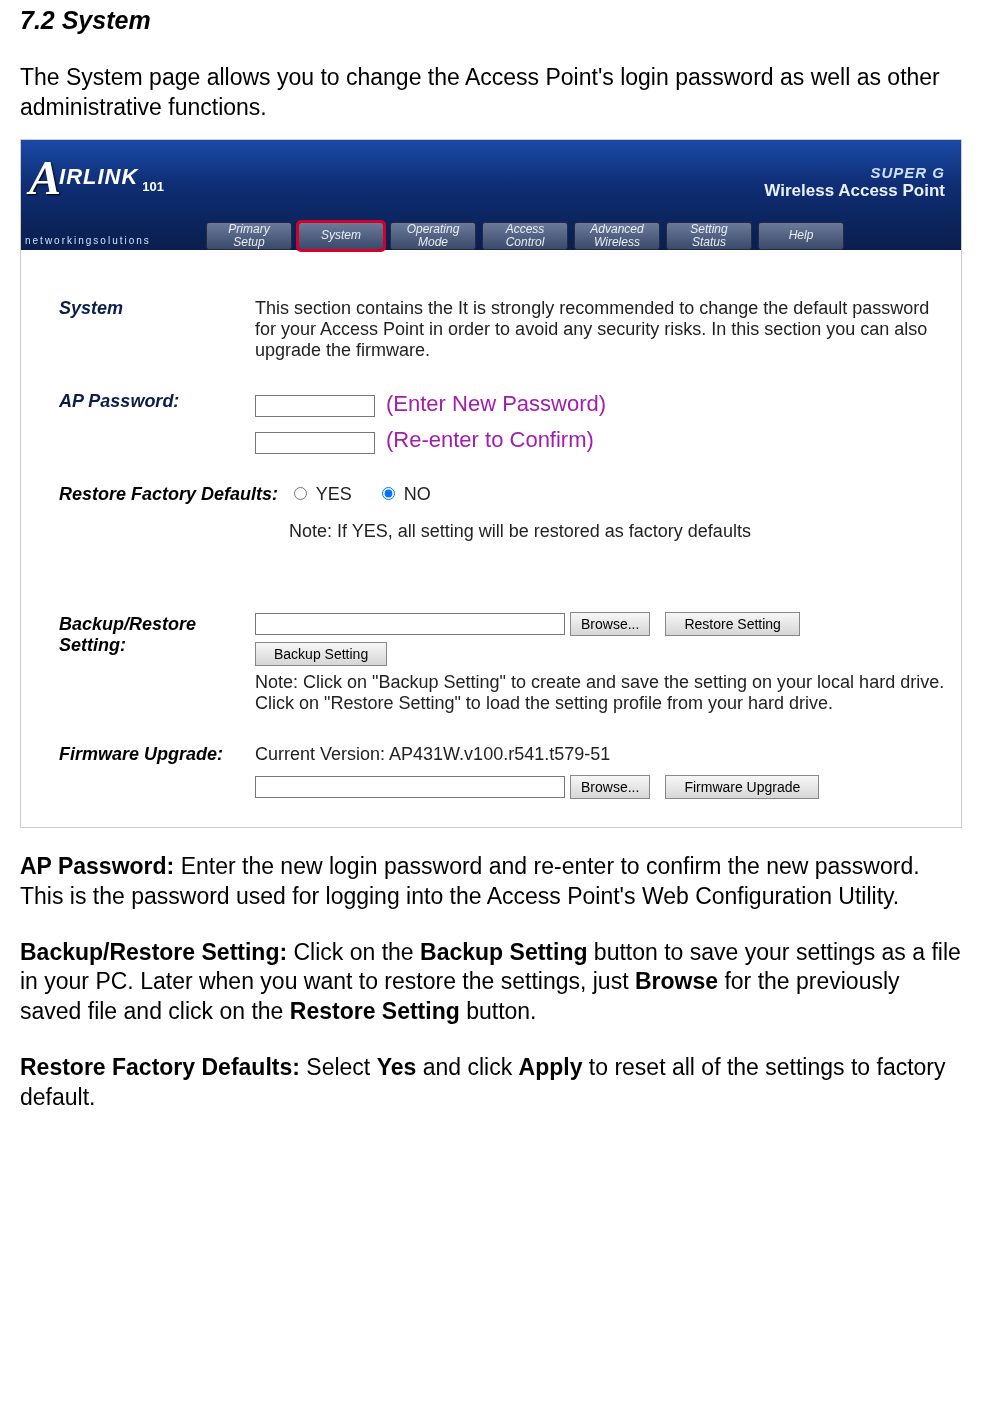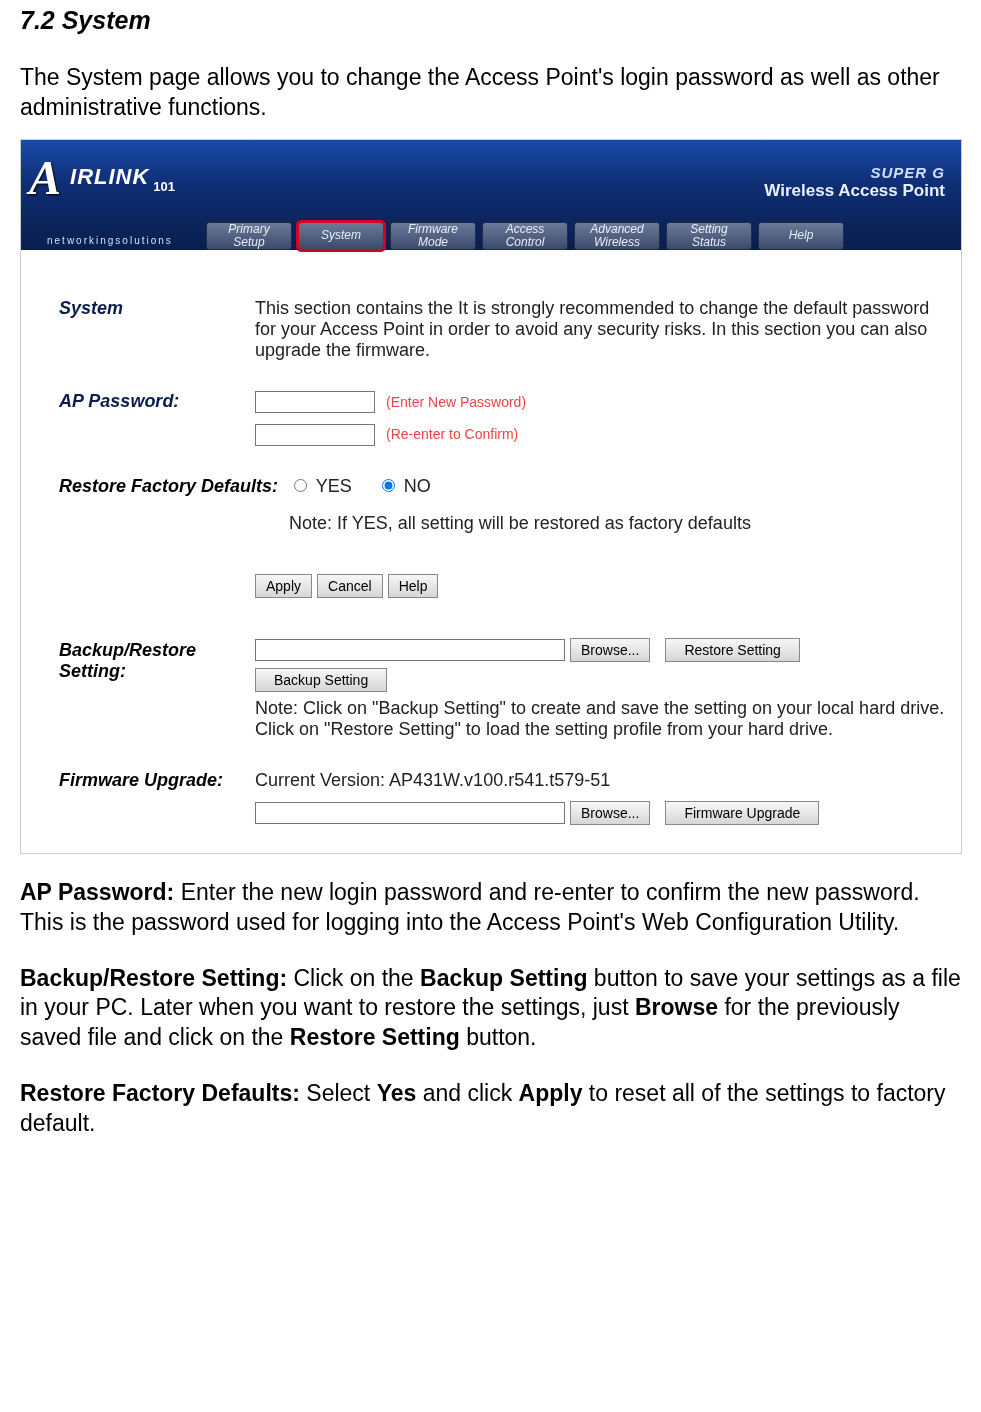--- a/index.html
+++ b/index.html
@@ -51,33 +51,33 @@
     font-style: italic;
     color: #fff;
     text-shadow: 1px 1px 2px #000;
     margin-right: -4px;
   }
   .logo .irlink {
     font-size: 22px;
     font-weight: bold;
     font-style: italic;
     color: #fff;
-    margin-left: 13px;
+    margin-left: 2px;
     letter-spacing: 1px;
   }
   .logo .num {
     font-size: 13px;
     color: #fff;
     font-weight: bold;
     margin-left: 4px;
     margin-top: 18px;
   }
   .ns {
     position: absolute;
-    left: 26px;
+    left: 4px;
     bottom: 4px;
     font-size: 10px;
     letter-spacing: 2px;
     color: #cfe0ff;
   }
   .tagline {
     position: absolute;
     right: 16px;
     top: 24px;
     text-align: right;
@@ -157,22 +157,22 @@
     box-sizing: border-box;
   }
   .wideinput {
     border: 1px solid #777;
     background: #fff;
     height: 22px;
     width: 310px;
     box-sizing: border-box;
   }
   .paren {
-    font-size: 14px;
-    color: #ef4444;
+    font-size: 22px;
+    color: #a21caf;
     margin-left: 6px;
   }
   .radio {
     margin-right: 4px;
   }
   .btn {
     background: linear-gradient(to bottom, #f7f7f7 0%, #d6d6d6 100%);
     border: 1px solid #888;
     font-size: 14px;
     padding: 3px 10px;
@@ -222,21 +222,21 @@
       </div>
       <div class="ns">networkingsolutions</div>
       <div class="tagline">
         <div class="superg">SUPER G</div>
         <div class="wap">Wireless Access Point</div>
       </div>
       <div class="nav">
         <div class="tab">Primary
 Setup</div>
         <div class="tab active">System</div>
-        <div class="tab">Firmware
+        <div class="tab">Operating
 Mode</div>
         <div class="tab">Access
 Control</div>
         <div class="tab">Advanced
 Wireless</div>
         <div class="tab">Setting
 Status</div>
         <div class="tab">Help</div>
       </div>
     </div>
@@ -281,28 +281,20 @@
         </div>
       </div>
 
       <div class="row">
         <div class="lab" style="width:260px;"></div>
         <div class="val note">Note: If YES, all setting will be restored as factory defaults</div>
       </div>
 
       <div class="gap"></div>
 
-      <div class="row">
-        <div class="lab" style="width:226px;"></div>
-        <div class="val">
-          <button class="btn">Apply</button>
-          <button class="btn">Cancel</button>
-          <button class="btn">Help</button>
-        </div>
-      </div>
 
       <div class="gap"></div>
 
       <div class="row">
         <div class="lab black" style="padding-top:2px;">Backup/Restore Setting:</div>
         <div class="val">
           <div>
             <input class="wideinput" type="text" style="">
             <button class="btn">Browse...</button>
             &nbsp;

